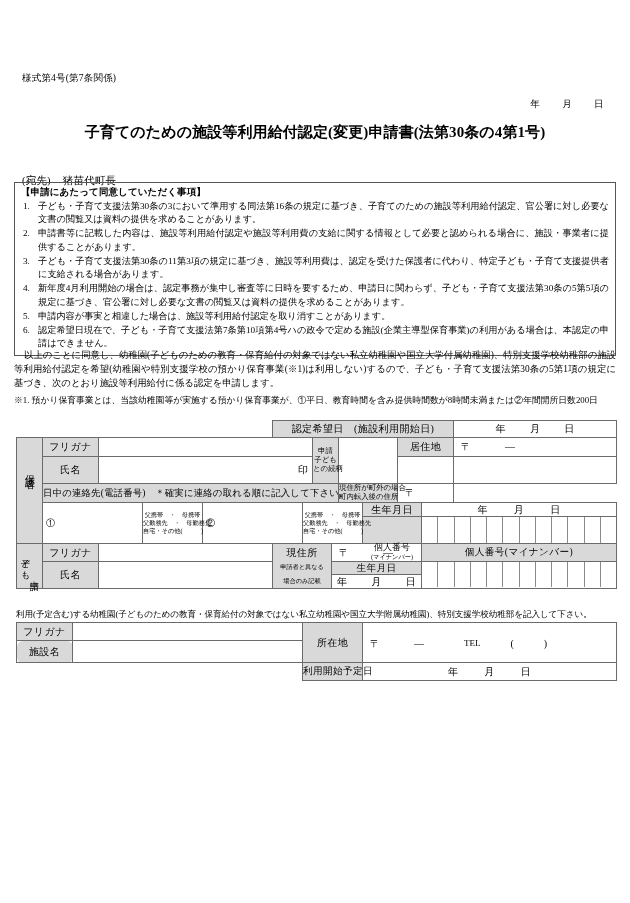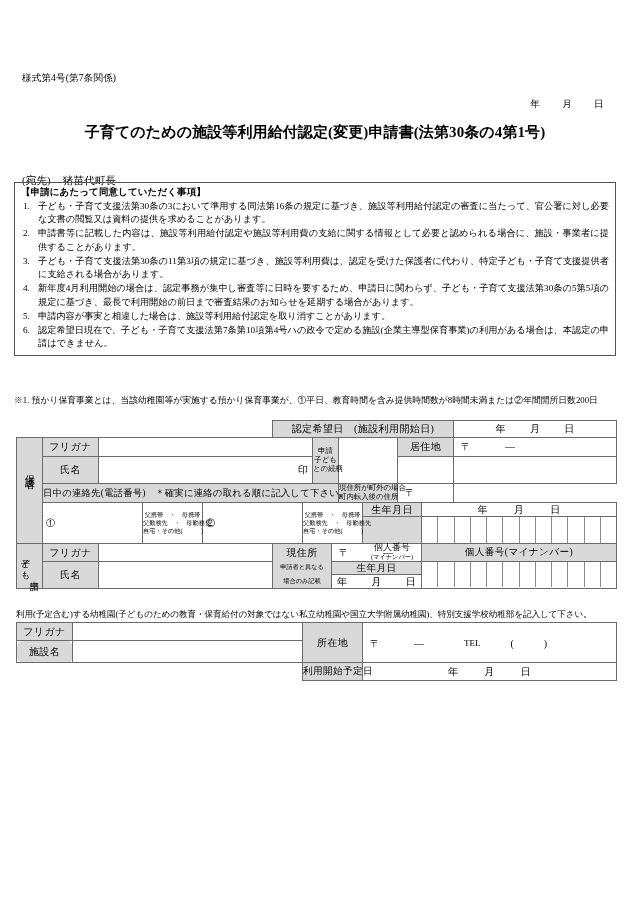--- a/index.html
+++ b/index.html
@@ -246,45 +246,46 @@
 
   <div class="addressee">
     <span>(宛先)</span><span class="gap"></span><span>猪苗代町長</span>
   </div>
 
   <div class="consent-box">
     <div class="consent-title">【申請にあたって同意していただく事項】</div>
     <ol class="consent-list">
       <li>
         <span class="num">1.</span>
-        <span>子ども・子育て支援法第30条の3において準用する同法第16条の規定に基づき、施設等利用給付認定の審査に当たって、官公署に対し必要な文書の閲覧又は資料の提供を求めることがあります。</span>
+        <span>子ども・子育て支援法第30条の3において準用する同法第16条の規定に基づき、子育てのための施設等利用給付認定、官公署に対し必要な文書の閲覧又は資料の提供を求めることがあります。</span>
       </li>
       <li>
         <span class="num">2.</span>
         <span>申請書等に記載した内容は、施設等利用給付認定や施設等利用費の支給に関する情報として必要と認められる場合に、施設・事業者に提供することがあります。</span>
       </li>
       <li>
         <span class="num">3.</span>
         <span>子ども・子育て支援法第30条の11第3項の規定に基づき、施設等利用費は、認定を受けた保護者に代わり、特定子ども・子育て支援提供者に支給される場合があります。</span>
       </li>
       <li>
         <span class="num">4.</span>
-        <span>新年度4月利用開始の場合は、認定事務が集中し審査等に日時を要するため、申請日に関わらず、子ども・子育て支援法第30条の5第5項の規定に基づき、最長で利用開始の前日まで審査結果のお知らせを延期する場合があります。</span>
+        <span>新年度4月利用開始の場合は、認定事務が集中し審査等に日時を要するため、申請日に関わらず、子ども・子育て支援法第30条の5第5項の規定に基づき、官公署に対し必要な文書の閲覧又は資料の提供を求めることがあります。</span>
       </li>
       <li>
         <span class="num">5.</span>
         <span>申請内容が事実と相違した場合は、施設等利用給付認定を取り消すことがあります。</span>
       </li>
       <li>
         <span class="num">6.</span>
         <span>認定希望日現在で、子ども・子育て支援法第7条第10項第4号ハの政令で定める施設(企業主導型保育事業)の利用がある場合は、本認定の申請はできません。</span>
       </li>
     </ol>
   </div>
 
+  <div class="statement">以上のことに同意し、幼稚園(子どものための教育・保育給付の対象ではない私立幼稚園や国立大学付属幼稚園)、特別支援学校幼稚部の施設等利用給付認定を希望(幼稚園や特別支援学校の預かり保育事業(※1)は利用しない)するので、子ども・子育て支援法第30条の5第1項の規定に基づき、次のとおり施設等利用給付に係る認定を申請します。</div>
 
   <div class="note1">
     <span class="note-body"><span>※1.</span>
       <span>預かり保育事業とは、当該幼稚園等が実施する預かり保育事業が、①平日、教育時間を含み提供時間数が8時間未満または②年間開所日数200日</span></span>
   </div>
 
   <div class="main-table-wrap">
     <table class="tbl" style="width:600px;padding-left:20px;">
       <colgroup>
         <col style="width:26px">

